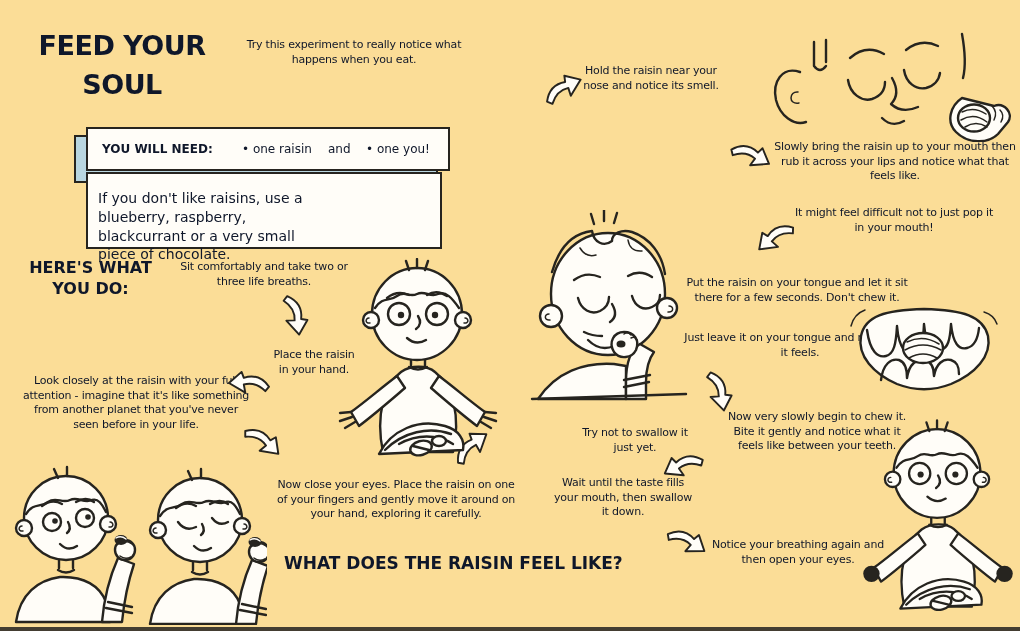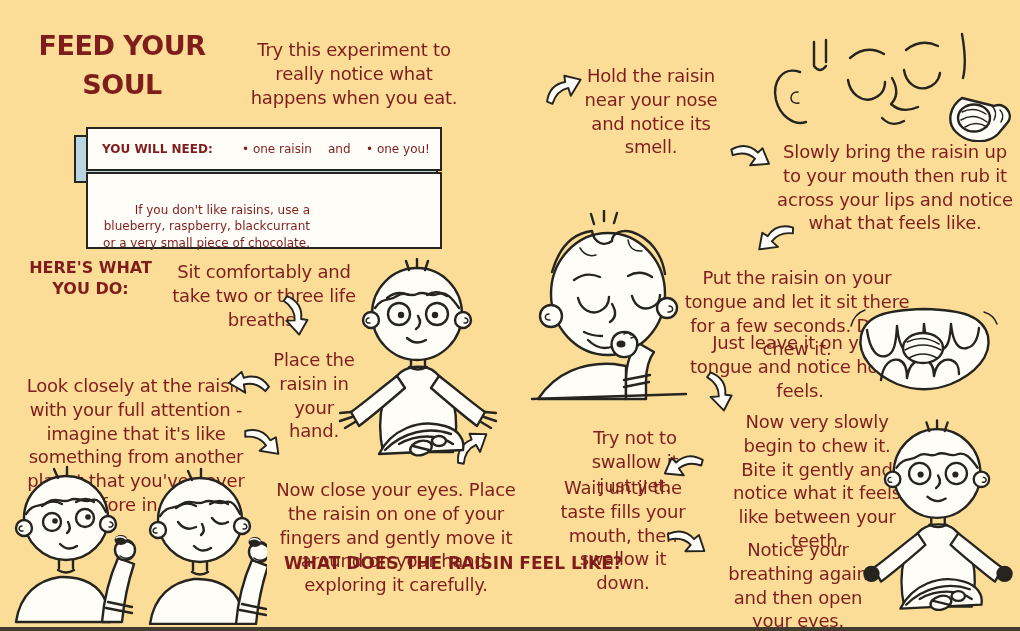--- a/index.html
+++ b/index.html
@@ -1,34 +1,34 @@
 <!DOCTYPE html>
 <html><head>
 <meta charset="utf-8">
 <style>
   html,body { margin:0; padding:0; background:#e8e8e8; }
   .page {
     position:relative; width:1020px; height:631px; overflow:hidden;
-    background:#FBDD97; color:#7f1d1d;
+    background:#FBDD97; color:#0f172a;
     font-family:"DejaVu Sans", "Liberation Sans", sans-serif;
   }
-  .txt { position:absolute; text-align:center; font-size:18px; line-height:1.32; letter-spacing:-0.2px; }
+  .txt { position:absolute; text-align:center; font-size:11px; line-height:1.32; letter-spacing:-0.2px; }
   .bcaps { font-weight:bold; font-size:16px; letter-spacing:0; }
   .title {
     position:absolute; left:38px; top:26px; width:168px; text-align:center;
     font-weight:bold; font-size:27px; line-height:1.45; letter-spacing:-0.5px;
   }
   .shadow-box { position:absolute; left:74px; top:135px; width:360px; height:44px;
     background:#B9D6E0; border:2.5px solid #26241f; }
   .need-box { position:absolute; left:86px; top:127px; width:352px; height:40px;
-    background:#FFFDF8; border:2.5px solid #26241f; }
+    background:#FFFDF8; border:2.5px solid #26241f;padding-left:8px; }
   .nb { position:absolute; top:50%; transform:translateY(-50%); white-space:nowrap; font-size:12px; }
   .info-box { position:absolute; left:86px; top:172px; width:352px; height:73px;
     background:#FFFDF8; border:2.5px solid #26241f; display:flex; align-items:center; }
-  .info-left { width:212px; margin-left:10px; text-align:right; font-size:12px; line-height:1.35;margin-top:32px; }
+  .info-left { width:212px; margin-left:10px; text-align:left; font-size:14px; line-height:1.35;margin-top:32px; }
   .info-right { width:120px; margin-left:4px; text-align:center; font-weight:bold; font-size:11px; line-height:1.4; }
   .arrow { position:absolute; width:46px; height:30px; transform-origin:50% 50%; }
   .arrow path { fill:#FFFDF8; stroke:#26241f; stroke-width:2.6; stroke-linejoin:round; }
   .illus { position:absolute; }
   .illus * { stroke:#26241f; stroke-width:2.4; fill:none; stroke-linecap:round; stroke-linejoin:round; }
   .illus .fw { fill:#FFFDF8; }
   .illus .fd { fill:#26241f; stroke:none; }
   .illus .thin { stroke-width:1.5; }
   .illus .wh { stroke:#FFFDF8; stroke-width:1.4; fill:none; }
   .edge { position:absolute; left:0; bottom:0; width:100%; height:4px; background:#433D31; }
@@ -59,21 +59,22 @@
 
   <div class="txt bcaps" style="left:28px; top:257px; width:125px;">HERE'S WHAT YOU DO:</div>
   <div class="txt" style="left:168px; top:260px; width:192px;">Sit comfortably and take two or three life breaths.</div>
   <div class="txt" style="left:270px; top:348px; width:88px;">Place the raisin in your hand.</div>
   <div class="txt" style="left:22px; top:374px; width:228px;">Look closely at the raisin with your full attention - imagine that it's like something from another planet that you've never seen before in your life.</div>
   <div class="txt" style="left:276px; top:478px; width:240px;">Now close your eyes. Place the raisin on one of your fingers and gently move it around on your hand, exploring it carefully.</div>
   <div class="txt bcaps nowrap" style="left:284px; top:552px; font-size:17px;">WHAT DOES THE RAISIN FEEL LIKE?</div>
 
   <div class="txt" style="left:575px; top:64px; width:152px;">Hold the raisin near your nose and notice its smell.</div>
   <div class="txt" style="left:772px; top:140px; width:246px;">Slowly bring the raisin up to your mouth then rub it across your lips and notice what that feels like.</div>
-  <div class="txt" style="left:676px; top:266px; width:242px;">Put the raisin on your tongue and let it sit there for a few seconds. Don't chew it.</div>
+  <div class="txt" style="left:790px; top:206px; width:208px;">It might feel difficult not to just pop it in your mouth!</div>
+  <div class="txt" style="left:676px; top:276px; width:242px;">Put the raisin on your tongue and let it sit there for a few seconds. Don't chew it.</div>
   <div class="txt" style="left:684px; top:331px; width:232px;">Just leave it on your tongue and notice how it feels.</div>
   <div class="txt" style="left:576px; top:426px; width:118px;">Try not to swallow it just yet.</div>
   <div class="txt" style="left:726px; top:410px; width:182px;">Now very slowly begin to chew it. Bite it gently and notice what it feels like between your teeth.</div>
   <div class="txt" style="left:554px; top:476px; width:138px;">Wait until the taste fills your mouth, then swallow it down.</div>
   <div class="txt" style="left:712px; top:538px; width:172px;">Notice your breathing again and then open your eyes.</div>
 
   <svg class="arrow" viewBox="0 0 62 38" style="left:272px; top:300px; transform:rotate(78deg);">
       <path d="M4 24 C14 10 26 8 38 12 L41 4 L58 19 L36 32 L38 21 C27 18 17 22 9 30 Z"></path>
     </svg>
   <svg class="arrow" viewBox="0 0 62 38" style="left:226px; top:368px; transform:scaleX(-1);">

